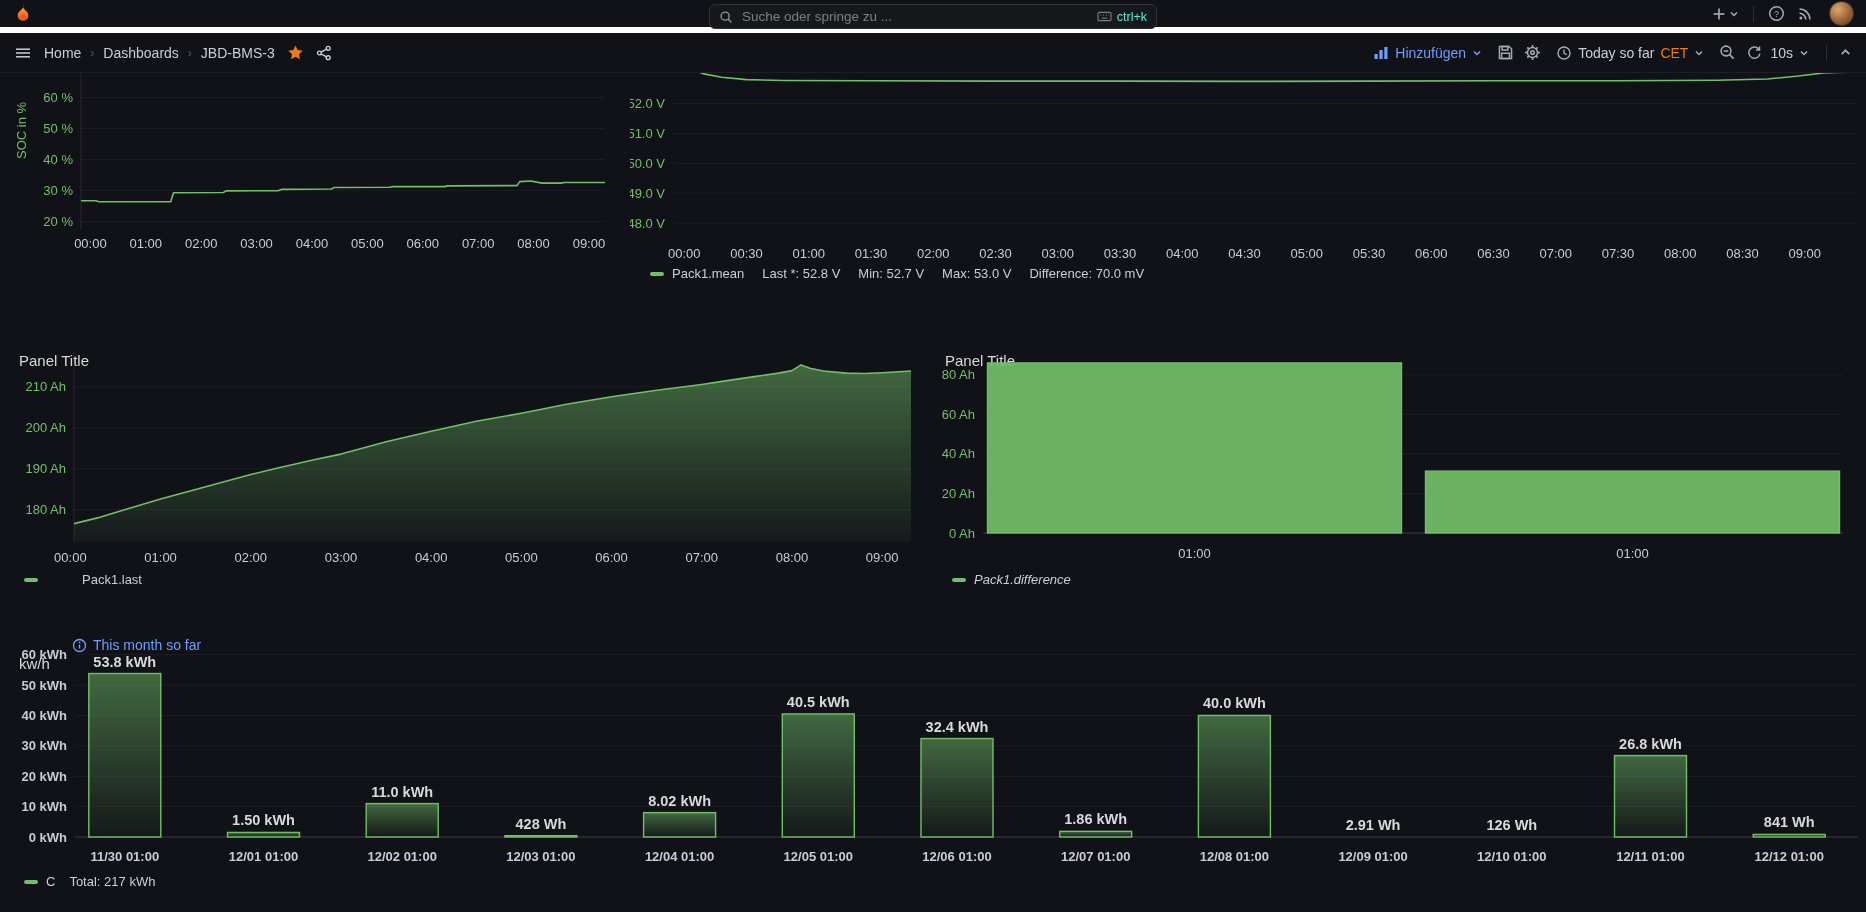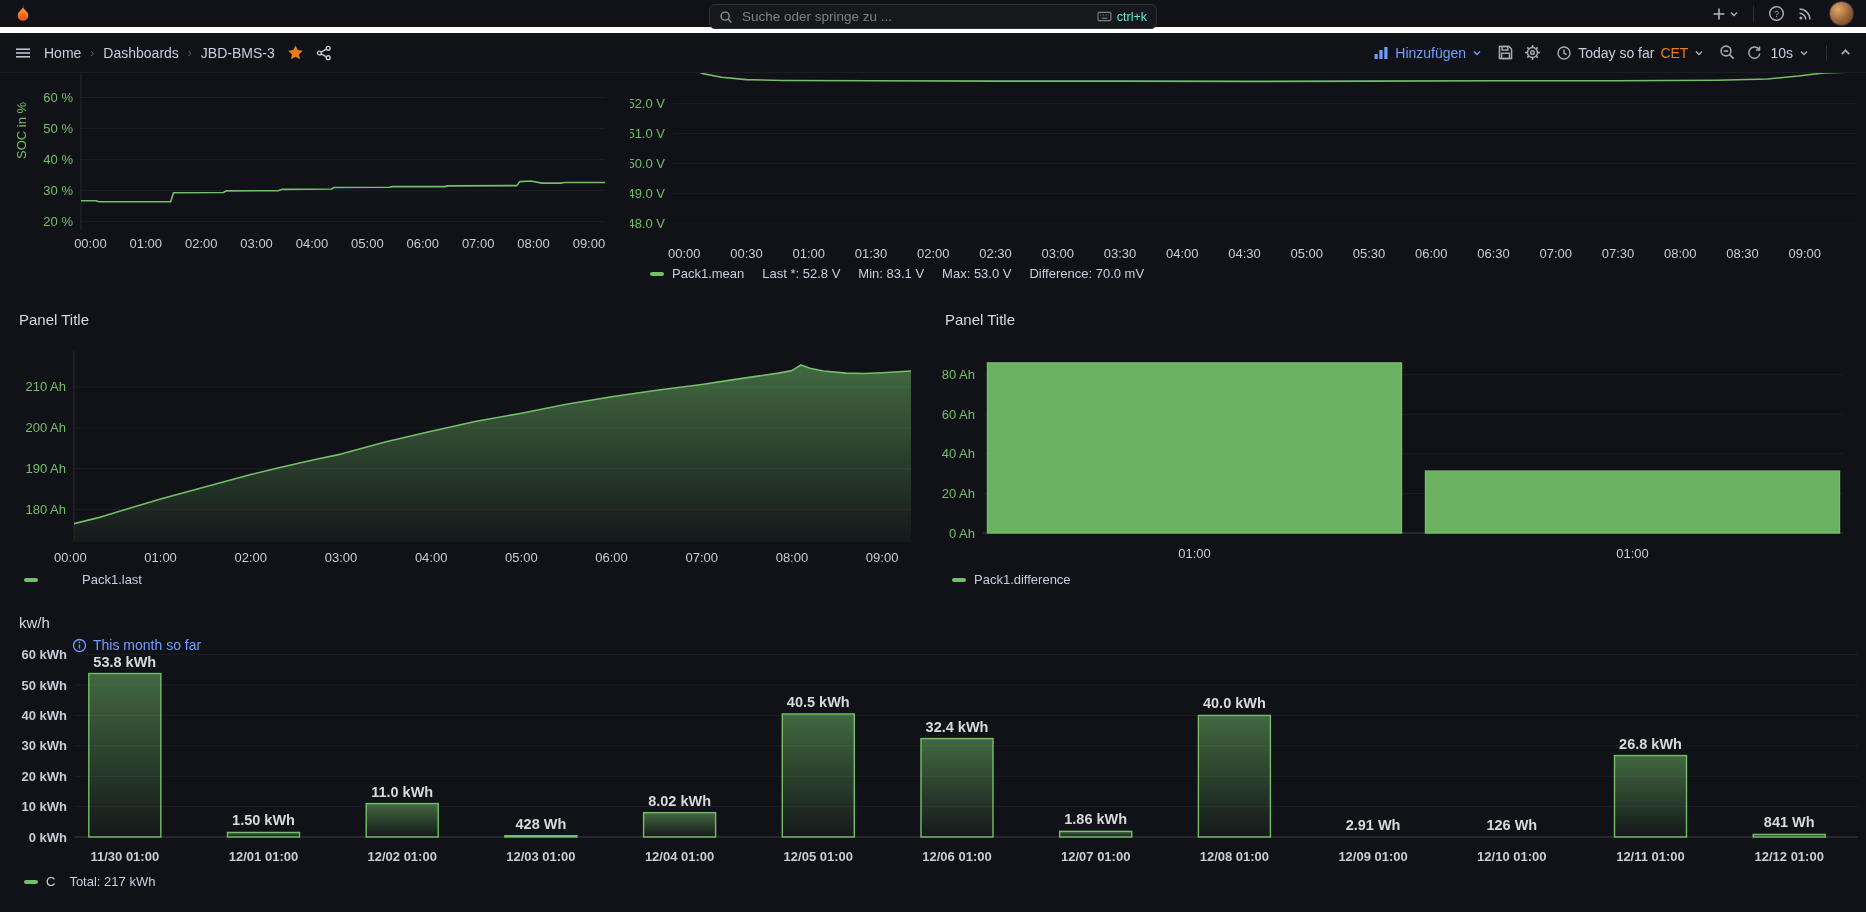--- a/index.html
+++ b/index.html
@@ -28,21 +28,21 @@
   .nav-left{display:flex;align-items:center;gap:4px;}
   .crumb{font-size:14px;color:#ccccdc;background:none;border:none;font-family:inherit;cursor:pointer;padding:2px 4px;}
   .crumb-sep{color:#565b63;font-size:12px;padding:0 1px;}
   .nav-right{display:flex;align-items:center;gap:2px;}
   .tool-btn{display:flex;align-items:center;gap:6px;color:#ccccdc;font-size:14px;background:none;border:none;
             font-family:inherit;padding:0 9px;height:32px;cursor:pointer;}
   .blue{color:#6e9fff;font-weight:500;}
   .orange{color:#eb7b18;}
   
   .chart{position:absolute;cursor:crosshair;}
-  .panel-title{position:absolute;font-size:15px;font-weight:500;color:#d8d9da;cursor:pointer;}
+  .panel-title{position:absolute;font-size:15px;font-weight:500;color:#d8d9da;cursor:pointer;margin-top:41px;}
   .panel-link{position:absolute;display:flex;align-items:center;gap:6px;font-size:14px;color:#6e9fff;cursor:pointer;}
   .ylabel-rot{position:absolute;left:14px;top:73px;height:86px;writing-mode:vertical-rl;transform:rotate(180deg);
               color:#73bf69;font-size:13px;white-space:nowrap;overflow:hidden;}
   .legend{position:absolute;display:flex;align-items:center;gap:8px;font-size:13px;color:#ccccdc;cursor:pointer;}
   .swatch{width:14px;height:4px;border-radius:2px;background:#73bf69;display:inline-block;}
   .stat{margin-left:10px;color:#ccccdc;}
   text{font-family:"Liberation Sans","DejaVu Sans",sans-serif;}
 </style>
 </head>
 <body>
@@ -292,21 +292,21 @@
         <g clip-path="url(#clip-voltage)">
           <polyline points="43.0,-11.4 72.9,0.6 91.6,4.2 116.5,6.6 153.8,7.5 241.0,7.8 365.5,8.1 490.0,8.1 614.5,8.4 739.0,8.1 863.5,7.8 988.0,7.8 1087.6,7.2 1137.4,6.0 1168.5,3.0 1193.4,0.0 1227.0,-1.2" fill="none" stroke="#73bf69" stroke-width="1.6" stroke-linejoin="round" stroke-linecap="round"></polyline>
         </g>
       </svg>
     </div>
 
   <div class="legend" style="left:650px;top:266px;">
     <span class="swatch"></span>
     <span>Pack1.mean</span>
     <span class="stat">Last *: 52.8 V</span>
-    <span class="stat">Min: 83.1 V</span>
+    <span class="stat">Min: 52.7 V</span>
     <span class="stat">Max: 53.0 V</span>
     <span class="stat">Difference: 70.0 mV</span>
   </div>
 
   <div class="panel-title" style="left:19px;top:311px;">Panel Title</div>
   <div class="chart" id="chart-capacity" style="left:0;top:351px;">
       <svg width="922" height="230">
         <defs>
           <linearGradient id="grad-capacity" x1="0" y1="0" x2="0" y2="1">
             <stop offset="0%" stop-color="#73bf69" stop-opacity="0.5"></stop>
@@ -368,21 +368,21 @@
         <text x="40" y="140.9494382022472" text-anchor="end" fill="#73bf69" font-size="13">20 Ah</text>
         <line x1="48" y1="176" x2="908" y2="176" stroke="rgba(204,204,220,0.07)"></line>
         <text x="40" y="180.5" text-anchor="end" fill="#73bf69" font-size="13">0 Ah</text>
         <line x1="48" y1="176" x2="908" y2="176" stroke="rgba(204,204,220,0.18)"></line>
         <rect x="52.5" y="5.932584269662925" width="414" height="170.06741573033707" fill="rgba(115,191,105,0.92)" stroke="#73bf69" stroke-width="1.4"></rect>
         <text x="259.5" y="201" text-anchor="middle" fill="#c8ccd6" font-size="13">01:00</text>
         <rect x="490.5" y="114.10337078651685" width="414" height="61.896629213483145" fill="rgba(115,191,105,0.92)" stroke="#73bf69" stroke-width="1.4"></rect>
         <text x="697.5" y="201" text-anchor="middle" fill="#c8ccd6" font-size="13">01:00</text>
       </svg>
     </div>
-  <div class="legend" style="left:952px;top:572px;">
+  <div class="legend" style="left:952px;top:572px;font-style:italic;">
     <span class="swatch"></span>
     <span>Pack1.difference</span>
   </div>
 
   <div class="panel-title" style="left:19px;top:614px;">kw/h</div>
   <div class="panel-link" style="left:72px;top:613px;margin-top:24px;">
     <svg width="15" height="15" viewBox="0 0 16 16">
       <circle cx="8" cy="8" r="6.4" fill="none" stroke="#6e9fff" stroke-width="1.4"></circle>
       <line x1="8" y1="7" x2="8" y2="11.3" stroke="#6e9fff" stroke-width="1.5"></line>
       <circle cx="8" cy="4.6" r="0.9" fill="#6e9fff"></circle>

